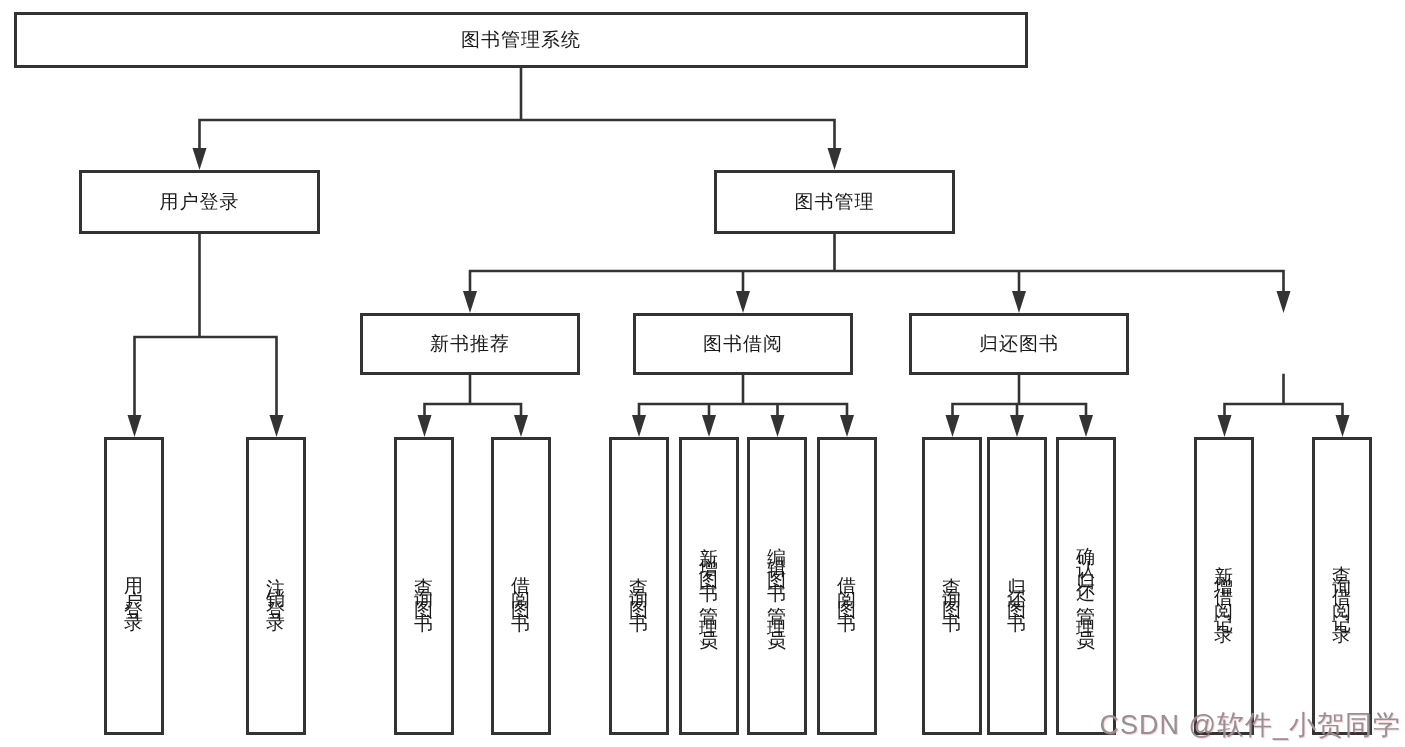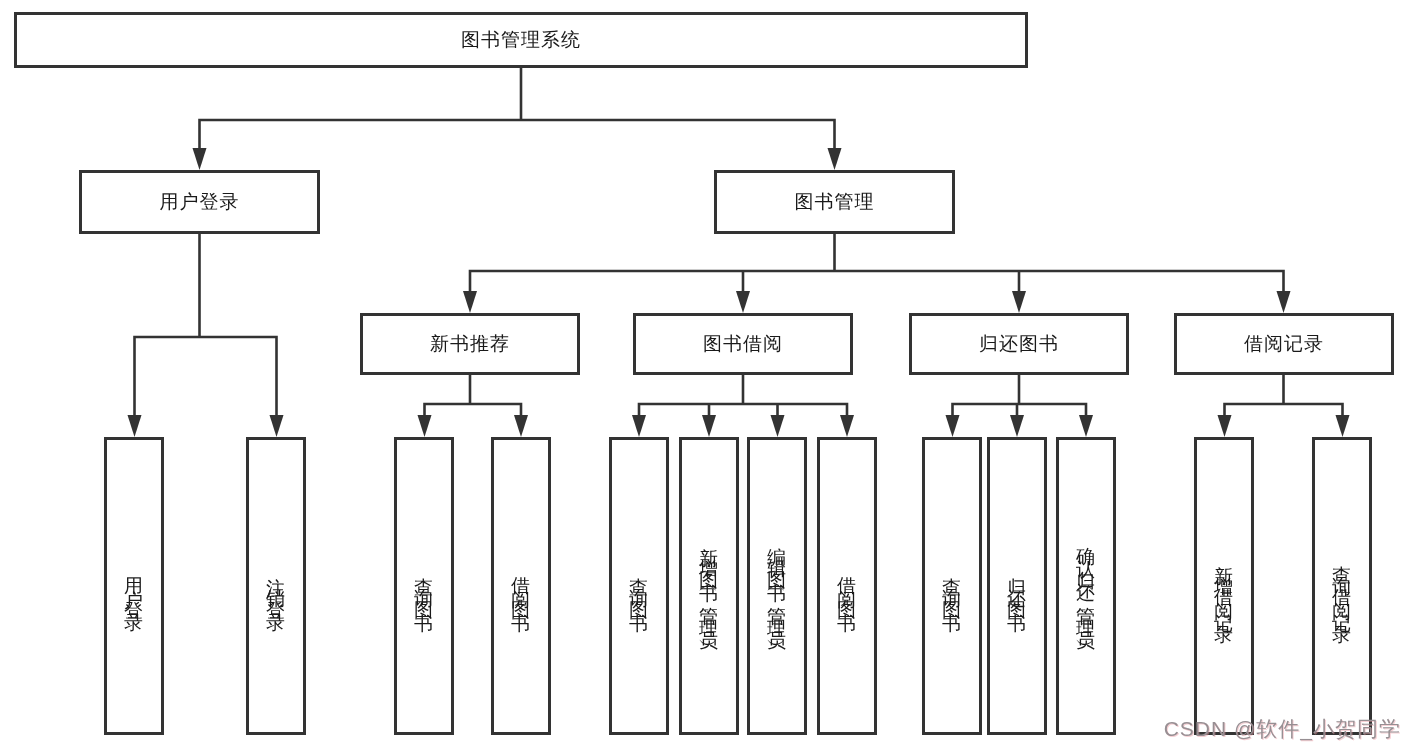--- a/index.html
+++ b/index.html
@@ -50,21 +50,21 @@
   .node.leaf.p7{left:747px;}
   .node.leaf.p8{left:817px;}
   .node.leaf.p9{left:922px;}
   .node.leaf.p10{left:987px;}
   .node.leaf.p11{left:1056px;}
   .node.leaf.p12{left:1194px;}
   .node.leaf.p13{left:1312px;}
   .watermark{
     position:absolute;
     right:4px;bottom:4px;
-    font-size:21px;
+    font-size:27px;
     color:#978f93;
     letter-spacing:1px;
     text-shadow:1px 1px 0 rgba(235,150,160,0.45);
     white-space:nowrap;
   }
 </style>
 </head>
 <body>
 
 <div class="stage">
@@ -122,23 +122,20 @@
 
   <div class="node l3 c1">
     <span>新书推荐</span>
   </div>
   <div class="node l3 c2">
     <span>图书借阅</span>
   </div>
   <div class="node l3 c3">
     <span>归还图书</span>
   </div>
-  <div class="node l3 c4">
-    <span>借阅记录</span>
-  </div>
 
   <div class="node leaf p1">
     <span class="vtext">用户登录</span>
   </div>
   <div class="node leaf p2">
     <span class="vtext">注销登录</span>
   </div>
   <div class="node leaf p3">
     <span class="vtext">查询图书</span>
   </div>

